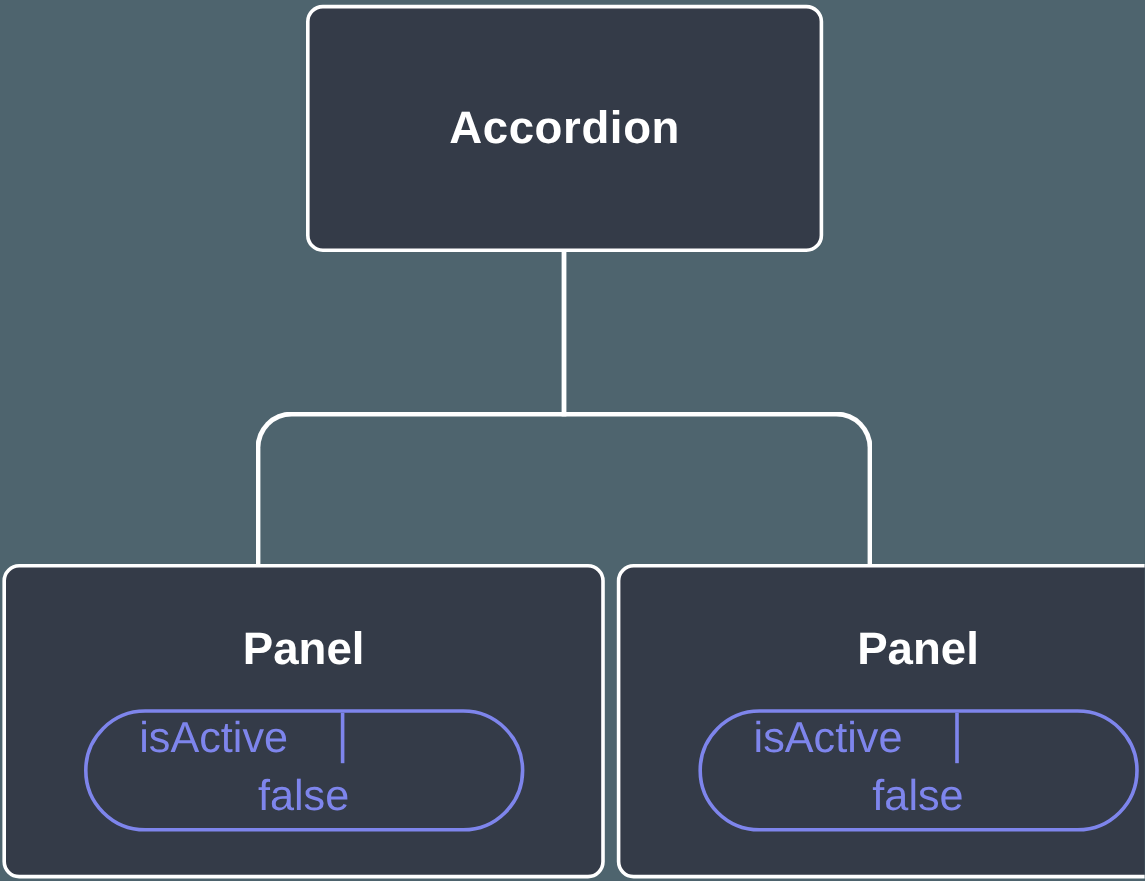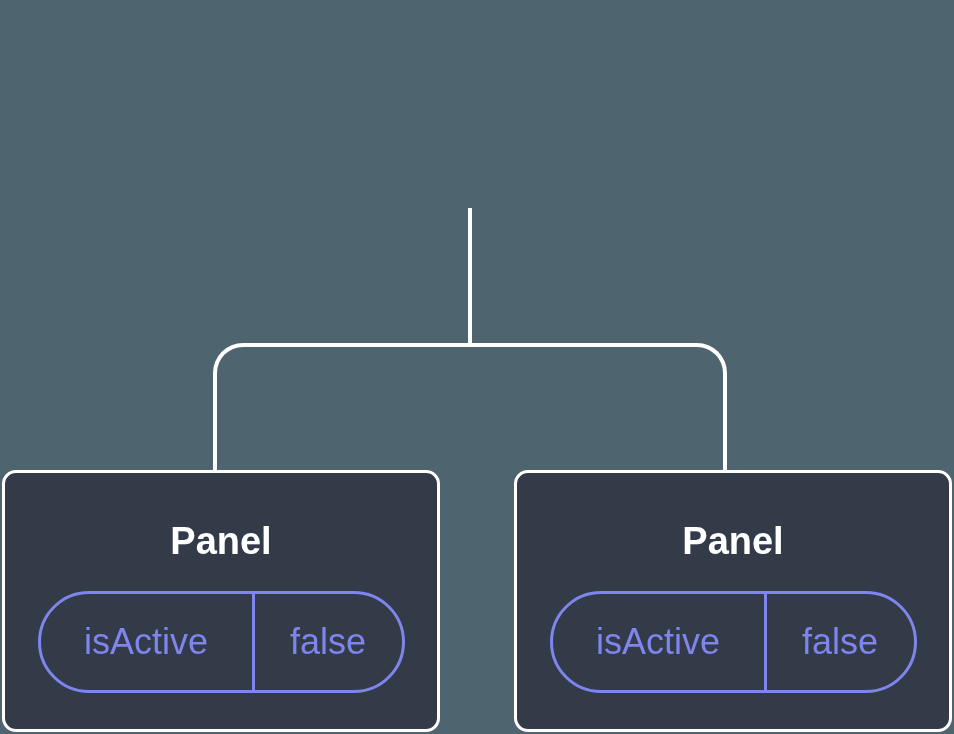--- a/index.html
+++ b/index.html
@@ -46,57 +46,61 @@
   .branch {
     position: absolute;
     left: 213px; top: 343px;
     width: 514px; height: 127px;
     border: 4px solid var(--line);
     border-bottom: none;
     border-radius: 30px 30px 0 0;
   }
   .panel {
     top: 470px;
-    width: 438px; height: 262px;
+    width: 502px; height: 262px;
     display: flex; flex-direction: column; align-items: center;
   }
   .panel-left  { left: 2px; }
   .panel-right { left: 514px; }
   .panel-title {
     margin-top: 46px;
     font-size: 38px;
     font-weight: 600;
     line-height: 1.2;
     color: var(--text);
   }
   .pill {
     margin-top: 26px;
     width: 367px; height: 102px;
     border: 3px solid var(--accent);
     border-radius: 51px;
     display: flex;
     color: var(--accent);
     font-size: 36px;
     font-weight: 400;
+    flex-direction: column;
   }
   .pill-name {
     width: 214px;
     display: flex; align-items: center; justify-content: center;
     border-right: 3px solid var(--accent);
   }
   .pill-value {
     flex: 1;
     display: flex; align-items: center; justify-content: center; text-align: right;
   }
 </style>
 </head>
 <body>
 
 <div class="canvas">
 
+  <div class="node root-node">
+    <span class="node-title">Accordion</span>
+  </div>
 
   <div class="stem"></div>
   <div class="branch"></div>
 
   <div class="node panel panel-left">
     <span class="panel-title">Panel</span>
     <div class="pill">
       <span class="pill-name">isActive</span>
       <span class="pill-value">false</span>
     </div>

